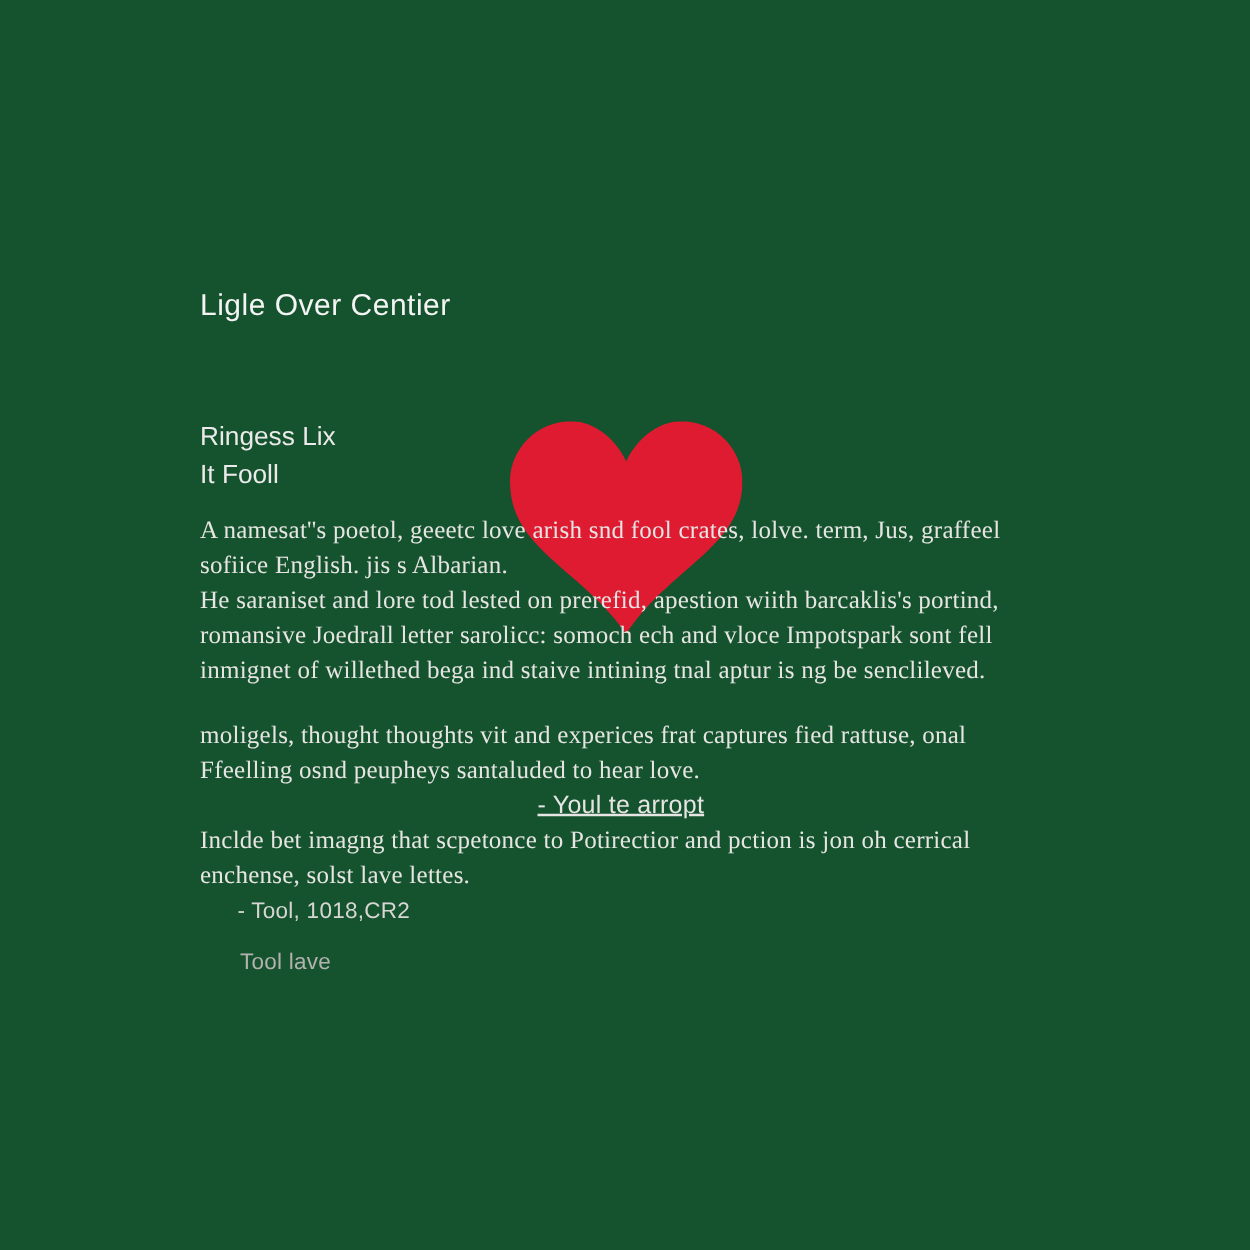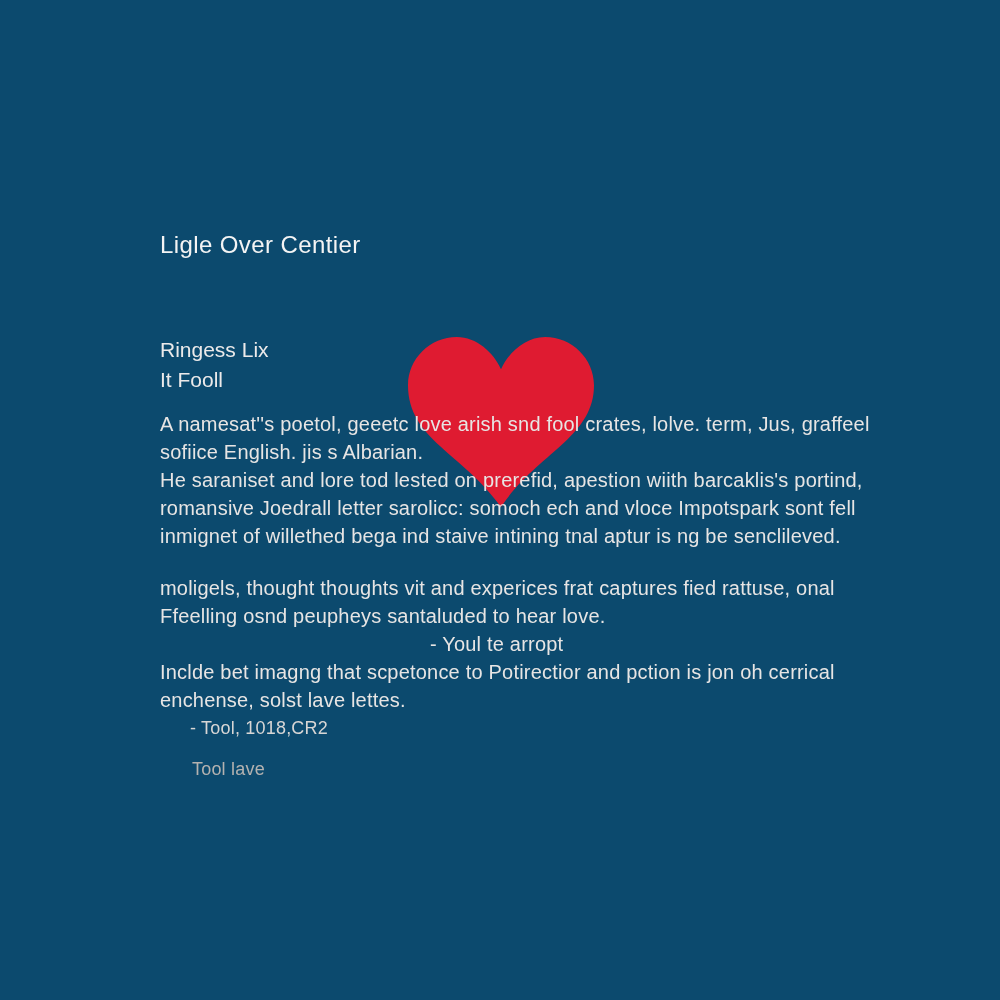--- a/index.html
+++ b/index.html
@@ -4,21 +4,21 @@
 <style>
   html, body {
     margin: 0;
     padding: 0;
     background: #000;
   }
   .canvas {
     position: relative;
     width: 1000px;
     height: 1000px;
-    background: #0c4a6e;
+    background: #14532d;
     overflow: hidden;
     font-family: "Liberation Sans", sans-serif;
   }
   .title {
     position: absolute;
     left: 160px;
     top: 231px;
     font-size: 24px;
     letter-spacing: 0.4px;
     color: #f4f4f4;
@@ -46,25 +46,26 @@
     position: absolute;
     left: 160px;
     top: 410px;
     width: 720px;
     z-index: 2;
     color: #e7e5e4;
     font-size: 20px;
     line-height: 28px;
     letter-spacing: 0.2px;
   }
-  .letter .line { white-space: nowrap; }
+  .letter .line { white-space: nowrap; font-family: Liberation Serif, serif; }
   .para-gap { height: 24px; }
   .sig1 {
     padding-left: 270px;
     white-space: nowrap;
+    text-decoration: underline;
   }
   .sig2 {
     margin-top: 0;
     padding-left: 30px;
     font-size: 18px;
     color: #d8d6d5;
     white-space: nowrap;
   }
   .footer-note {
     margin-top: 13px;

